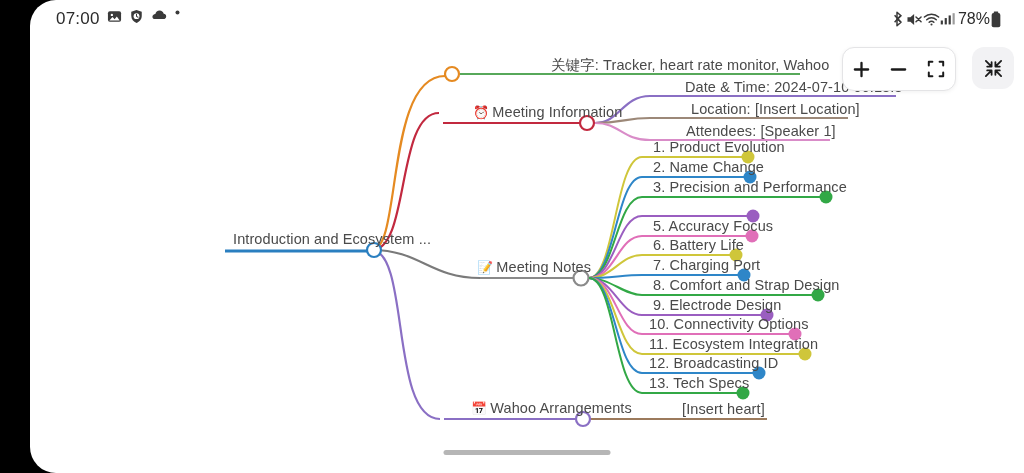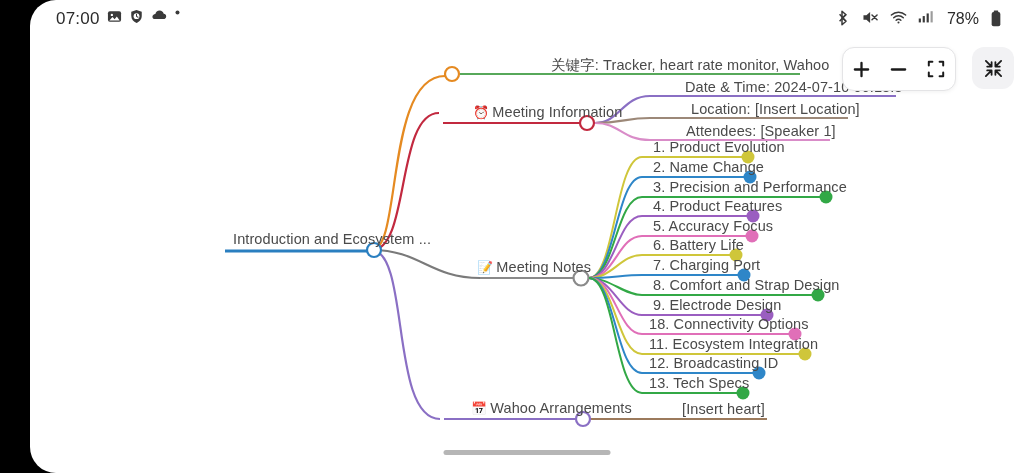--- a/index.html
+++ b/index.html
@@ -39,21 +39,21 @@
   .status-left {
     display: flex; align-items: flex-start; gap: 7px;
   }
   .status-clock {
     font-size: 17px;
     letter-spacing: 0.2px;
     color: #2b2b2b;
     font-weight: 400;
   }
   .status-right {
-    display: flex; align-items: flex-start; gap: 11px;
+    display: flex; align-items: center; gap: 0;
   }
   .battery-pct {
     font-size: 16px;
     color: #2b2b2b;
     margin-left: 3px;
   }
   .sicon { display: inline-block; line-height: 0; }
   
   #mindmap {
     position: absolute;
@@ -278,27 +278,26 @@
       <div class="node-label" style="left:661px; top:63px;">Location: [Insert Location]</div>
       <div class="node-label" style="left:656px; top:85px;">Attendees: [Speaker 1]</div>
 
       <div class="node-label" style="left:447px; top:221px;">
         <span class="emoji">📝</span><span>Meeting Notes</span>
       </div>
 
       <div class="node-label" style="left:623px; top:101px;">1. Product Evolution</div>
       <div class="node-label" style="left:623px; top:121px;">2. Name Change</div>
       <div class="node-label" style="left:623px; top:141px;">3. Precision and Performance</div>
-      <div class="node-label" style="left:623px; top:160px;">4. Product Features</div>
       <div class="node-label" style="left:623px; top:180px;">5. Accuracy Focus</div>
       <div class="node-label" style="left:623px; top:199px;">6. Battery Life</div>
       <div class="node-label" style="left:623px; top:219px;">7. Charging Port</div>
       <div class="node-label" style="left:623px; top:239px;">8. Comfort and Strap Design</div>
       <div class="node-label" style="left:623px; top:259px;">9. Electrode Design</div>
-      <div class="node-label" style="left:619px; top:278px;">18. Connectivity Options</div>
+      <div class="node-label" style="left:619px; top:278px;">10. Connectivity Options</div>
       <div class="node-label" style="left:619px; top:298px;">11. Ecosystem Integration</div>
       <div class="node-label" style="left:619px; top:317px;">12. Broadcasting ID</div>
       <div class="node-label" style="left:619px; top:337px;">13. Tech Specs</div>
 
       <div class="node-label" style="left:441px; top:362px;">
         <span class="emoji">📅</span><span>Wahoo Arrangements</span>
       </div>
       <div class="node-label" style="left:652px; top:363px;">[Insert heart]</div>
     </div>
 

